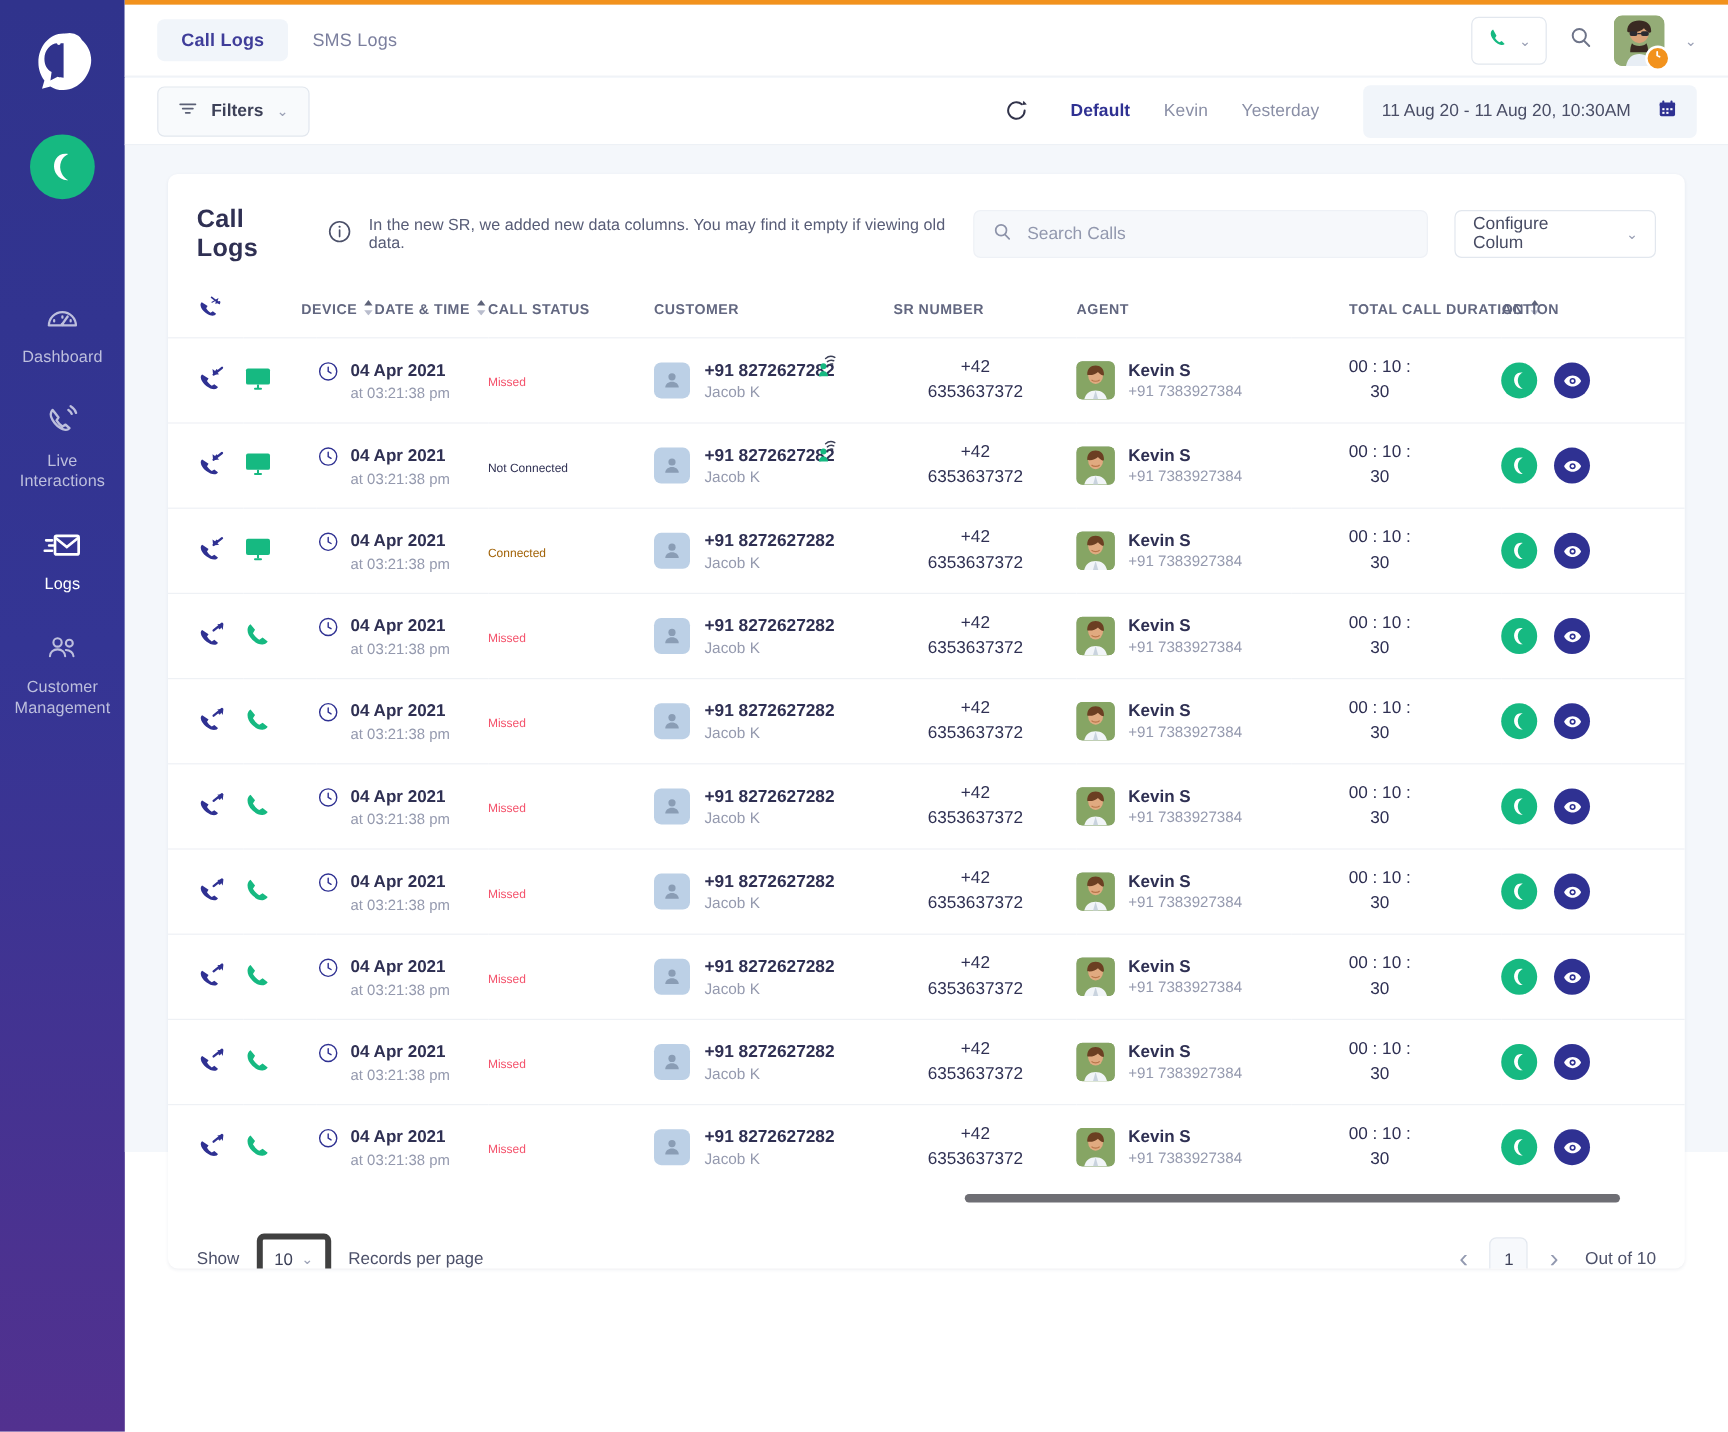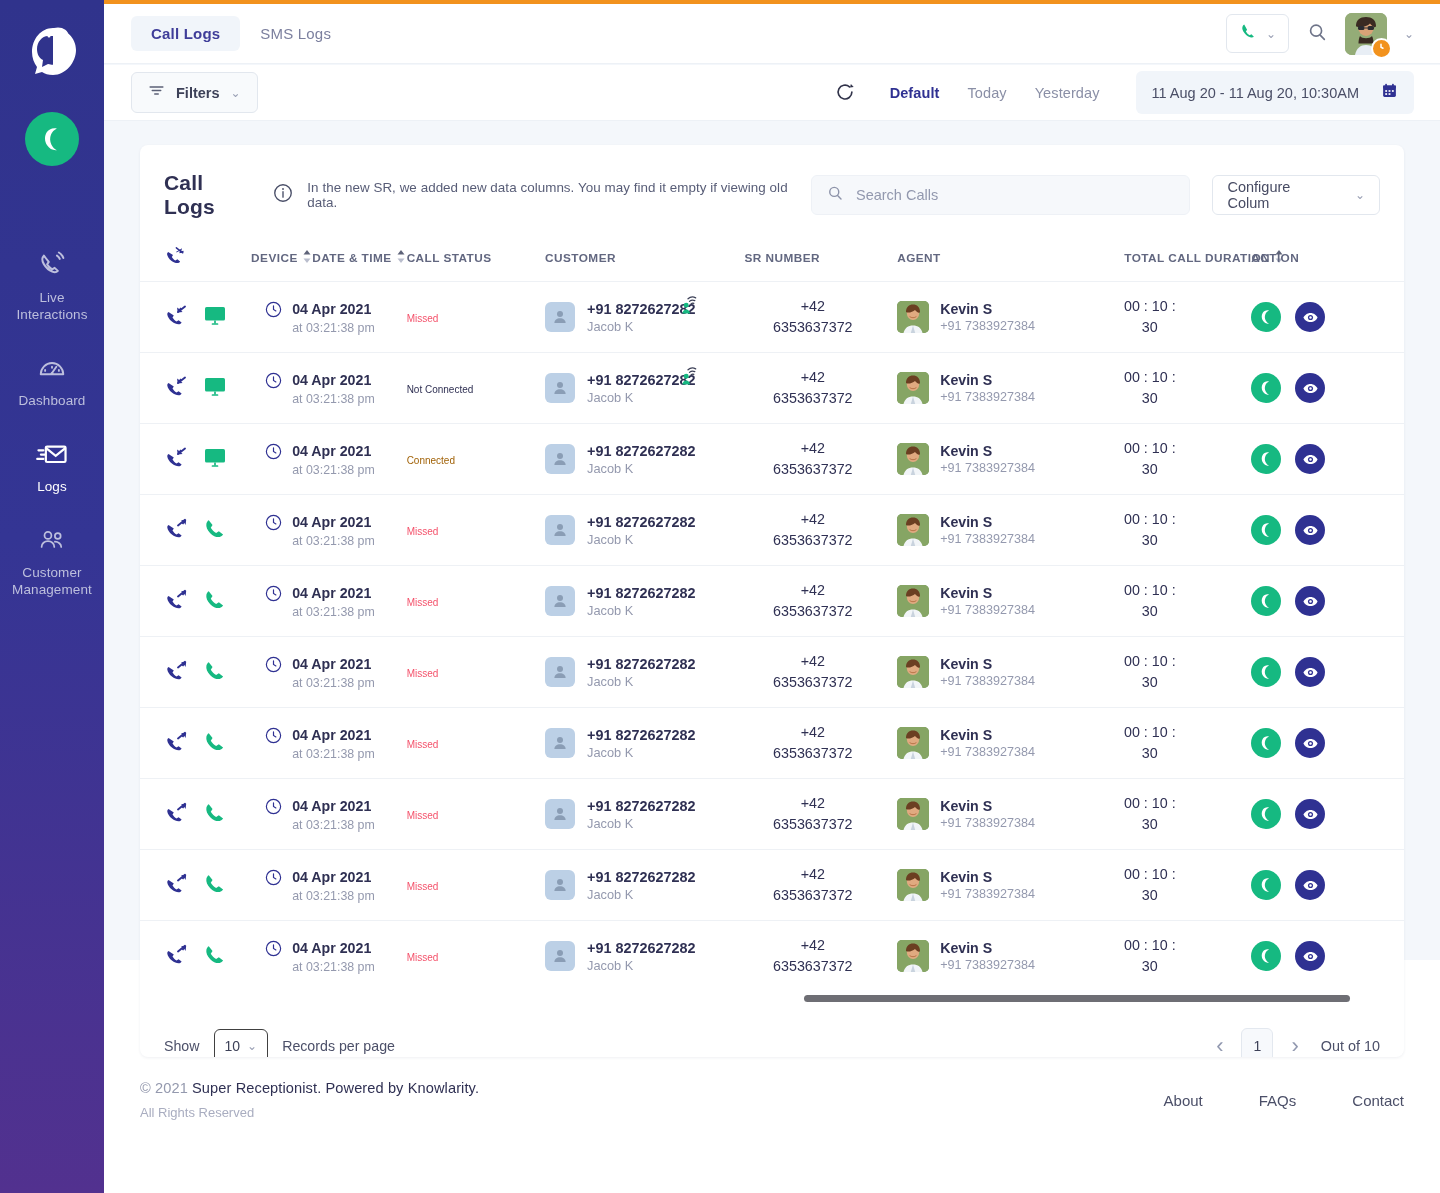--- a/index.html
+++ b/index.html
@@ -210,21 +210,21 @@
     position: relative; margin: 4px 24px 0 24px; height: 7px;
   }
 
   
   .pager {
     display: flex; align-items: center; padding: 26px 24px 0 24px;
   }
   .pg-left { display: flex; align-items: center; gap: 14px; }
   .pg-lbl { font-size: 14.2px; color: #4c5069; }
   .pg-select {
-    border: 1px solid #404040; border-radius: 6px; padding: 8px 10px;
+    border: 5px solid #404040; border-radius: 6px; padding: 8px 10px;
     display: flex; align-items: center; gap: 7px; cursor: pointer;
     font-size: 14px; color: #3d4158;
   }
   .pg-right { margin-left: auto; display: flex; align-items: center; gap: 16px; }
   .pg-arrow { font-size: 22px; color: #9299b0; cursor: pointer; line-height: 1; padding: 0 2px;}
   .pg-num {
     width: 32px; height: 36px; border: 1px solid #e3e8ef; border-radius: 6px;
     background: #f7f9fc; display: flex; align-items: center; justify-content: center;
     font-size: 14px; color: #3d4158; cursor: pointer;
   }
@@ -255,41 +255,41 @@
     </svg>
   </div>
 
   <div class="logo-call">
     <svg width="26" height="26" viewBox="0 0 24 24">
       <path fill="#ffffff" d="M16.5 2.2c-2.6 1.3-4.4 3.2-5.4 5.6-1.2 2.9-1.1 6.2.3 9.2 1.1 2.4 2.9 4.2 5.1 5.3-3.6.4-7-1.3-9-4.5C5 14 5 9.4 7 6c1.9-3.1 5.4-4.6 9.5-3.8z"></path>
     </svg>
   </div>
 
   <div class="nav">
-    <div class="nav-item">
-      <span class="nav-ico">
-        <svg width="30" height="30" viewBox="0 0 24 24" fill="none" stroke="currentColor" stroke-width="1.6">
-          <path d="M5.5 4.5c-1.6 1.6-1.7 4 0 6.8 1.7 2.8 4.3 5 6.7 6 2 .8 3.5.5 4.5-.6l-2.6-2.4-2 1.2c-1.6-.9-3-2.3-4-4l1.3-2-2.3-2.9z" stroke-linejoin="round"></path>
-          <path d="M16 4.5c1 .6 1.8 1.5 2.2 2.6M17.5 2c1.7 1 3 2.5 3.6 4.4" stroke-linecap="round"></path>
-        </svg>
-      </span>
-      <span class="nav-lbl">Live<br>Interactions</span>
-    </div>
-
     <div class="nav-item">
       <span class="nav-ico">
         <svg width="30" height="30" viewBox="0 0 24 24" fill="none" stroke="currentColor" stroke-width="1.5">
           <path d="M3 17a9 9 0 0118 0"></path>
           <path d="M3 17h18" stroke-linecap="round"></path>
           <path d="M12 16l3.5-5" stroke-linecap="round"></path>
           <circle cx="12" cy="16.3" r="1.2" fill="currentColor" stroke="none"></circle>
           <path d="M6.5 13.5v.8M17.5 13.5v.8M12 11v.8" stroke-linecap="round"></path>
         </svg>
       </span>
       <span class="nav-lbl">Dashboard</span>
+    </div>
+
+    <div class="nav-item">
+      <span class="nav-ico">
+        <svg width="30" height="30" viewBox="0 0 24 24" fill="none" stroke="currentColor" stroke-width="1.6">
+          <path d="M5.5 4.5c-1.6 1.6-1.7 4 0 6.8 1.7 2.8 4.3 5 6.7 6 2 .8 3.5.5 4.5-.6l-2.6-2.4-2 1.2c-1.6-.9-3-2.3-4-4l1.3-2-2.3-2.9z" stroke-linejoin="round"></path>
+          <path d="M16 4.5c1 .6 1.8 1.5 2.2 2.6M17.5 2c1.7 1 3 2.5 3.6 4.4" stroke-linecap="round"></path>
+        </svg>
+      </span>
+      <span class="nav-lbl">Live<br>Interactions</span>
     </div>
 
     <div class="nav-item active">
       <span class="nav-ico">
         <svg width="32" height="32" viewBox="0 0 26 24" fill="none" stroke="currentColor" stroke-width="1.8">
           <rect x="8" y="6" width="16" height="12.5" rx="1"></rect>
           <path d="M8 7l8 6.5L24 7"></path>
           <path d="M2 9h4M4 12.5h3M1 16h5" stroke-linecap="round"></path>
         </svg>
       </span>
@@ -370,21 +370,21 @@
     </div>
 
     <div class="fb-right">
       <span class="refresh-btn">
         <svg width="22" height="22" viewBox="0 0 24 24" fill="none" stroke="#31334a" stroke-width="1.8">
           <path d="M19.5 11a7.5 7.5 0 11-2.6-5.7" stroke-linecap="round"></path>
           <path d="M18.4 2.2l-.9 3.9 4-.6z" fill="#31334a" stroke="none"></path>
         </svg>
       </span>
       <span class="rng active">Default</span>
-      <span class="rng">Today</span>
+      <span class="rng">Kevin</span>
       <span class="rng">Yesterday</span>
       <div class="daterange">
         <span class="dt">11 Aug 20 - 11 Aug 20, 10:30AM</span>
         <span>
           <svg width="17" height="17" viewBox="0 0 24 24" fill="#2f3192">
             <rect x="3" y="5" width="18" height="16" rx="2"></rect>
             <rect x="3" y="5" width="18" height="4" fill="#2f3192"></rect>
             <rect x="6" y="2.5" width="2.4" height="4" rx="1" fill="#2f3192"></rect>
             <rect x="15.6" y="2.5" width="2.4" height="4" rx="1" fill="#2f3192"></rect>
             <g fill="#ffffff">
@@ -1334,27 +1334,13 @@
       </div>
       <div class="pg-right">
         <span class="pg-arrow">‹</span>
         <div class="pg-num">1</div>
         <span class="pg-arrow">›</span>
         <span class="pg-out">Out of 10</span>
       </div>
     </div>
   </div>
 
-  <div class="footer">
-    <div>
-      <div class="copy1">
-        <span class="c-year">© 2021</span>
-        <span>Super Receptionist. Powered by Knowlarity.</span>
-      </div>
-      <div class="copy2">All Rights Reserved</div>
-    </div>
-    <div class="f-links">
-      <span class="f-link">About</span>
-      <span class="f-link">FAQs</span>
-      <span class="f-link">Contact</span>
-    </div>
-  </div>
 </div>
 
 </body></html>

